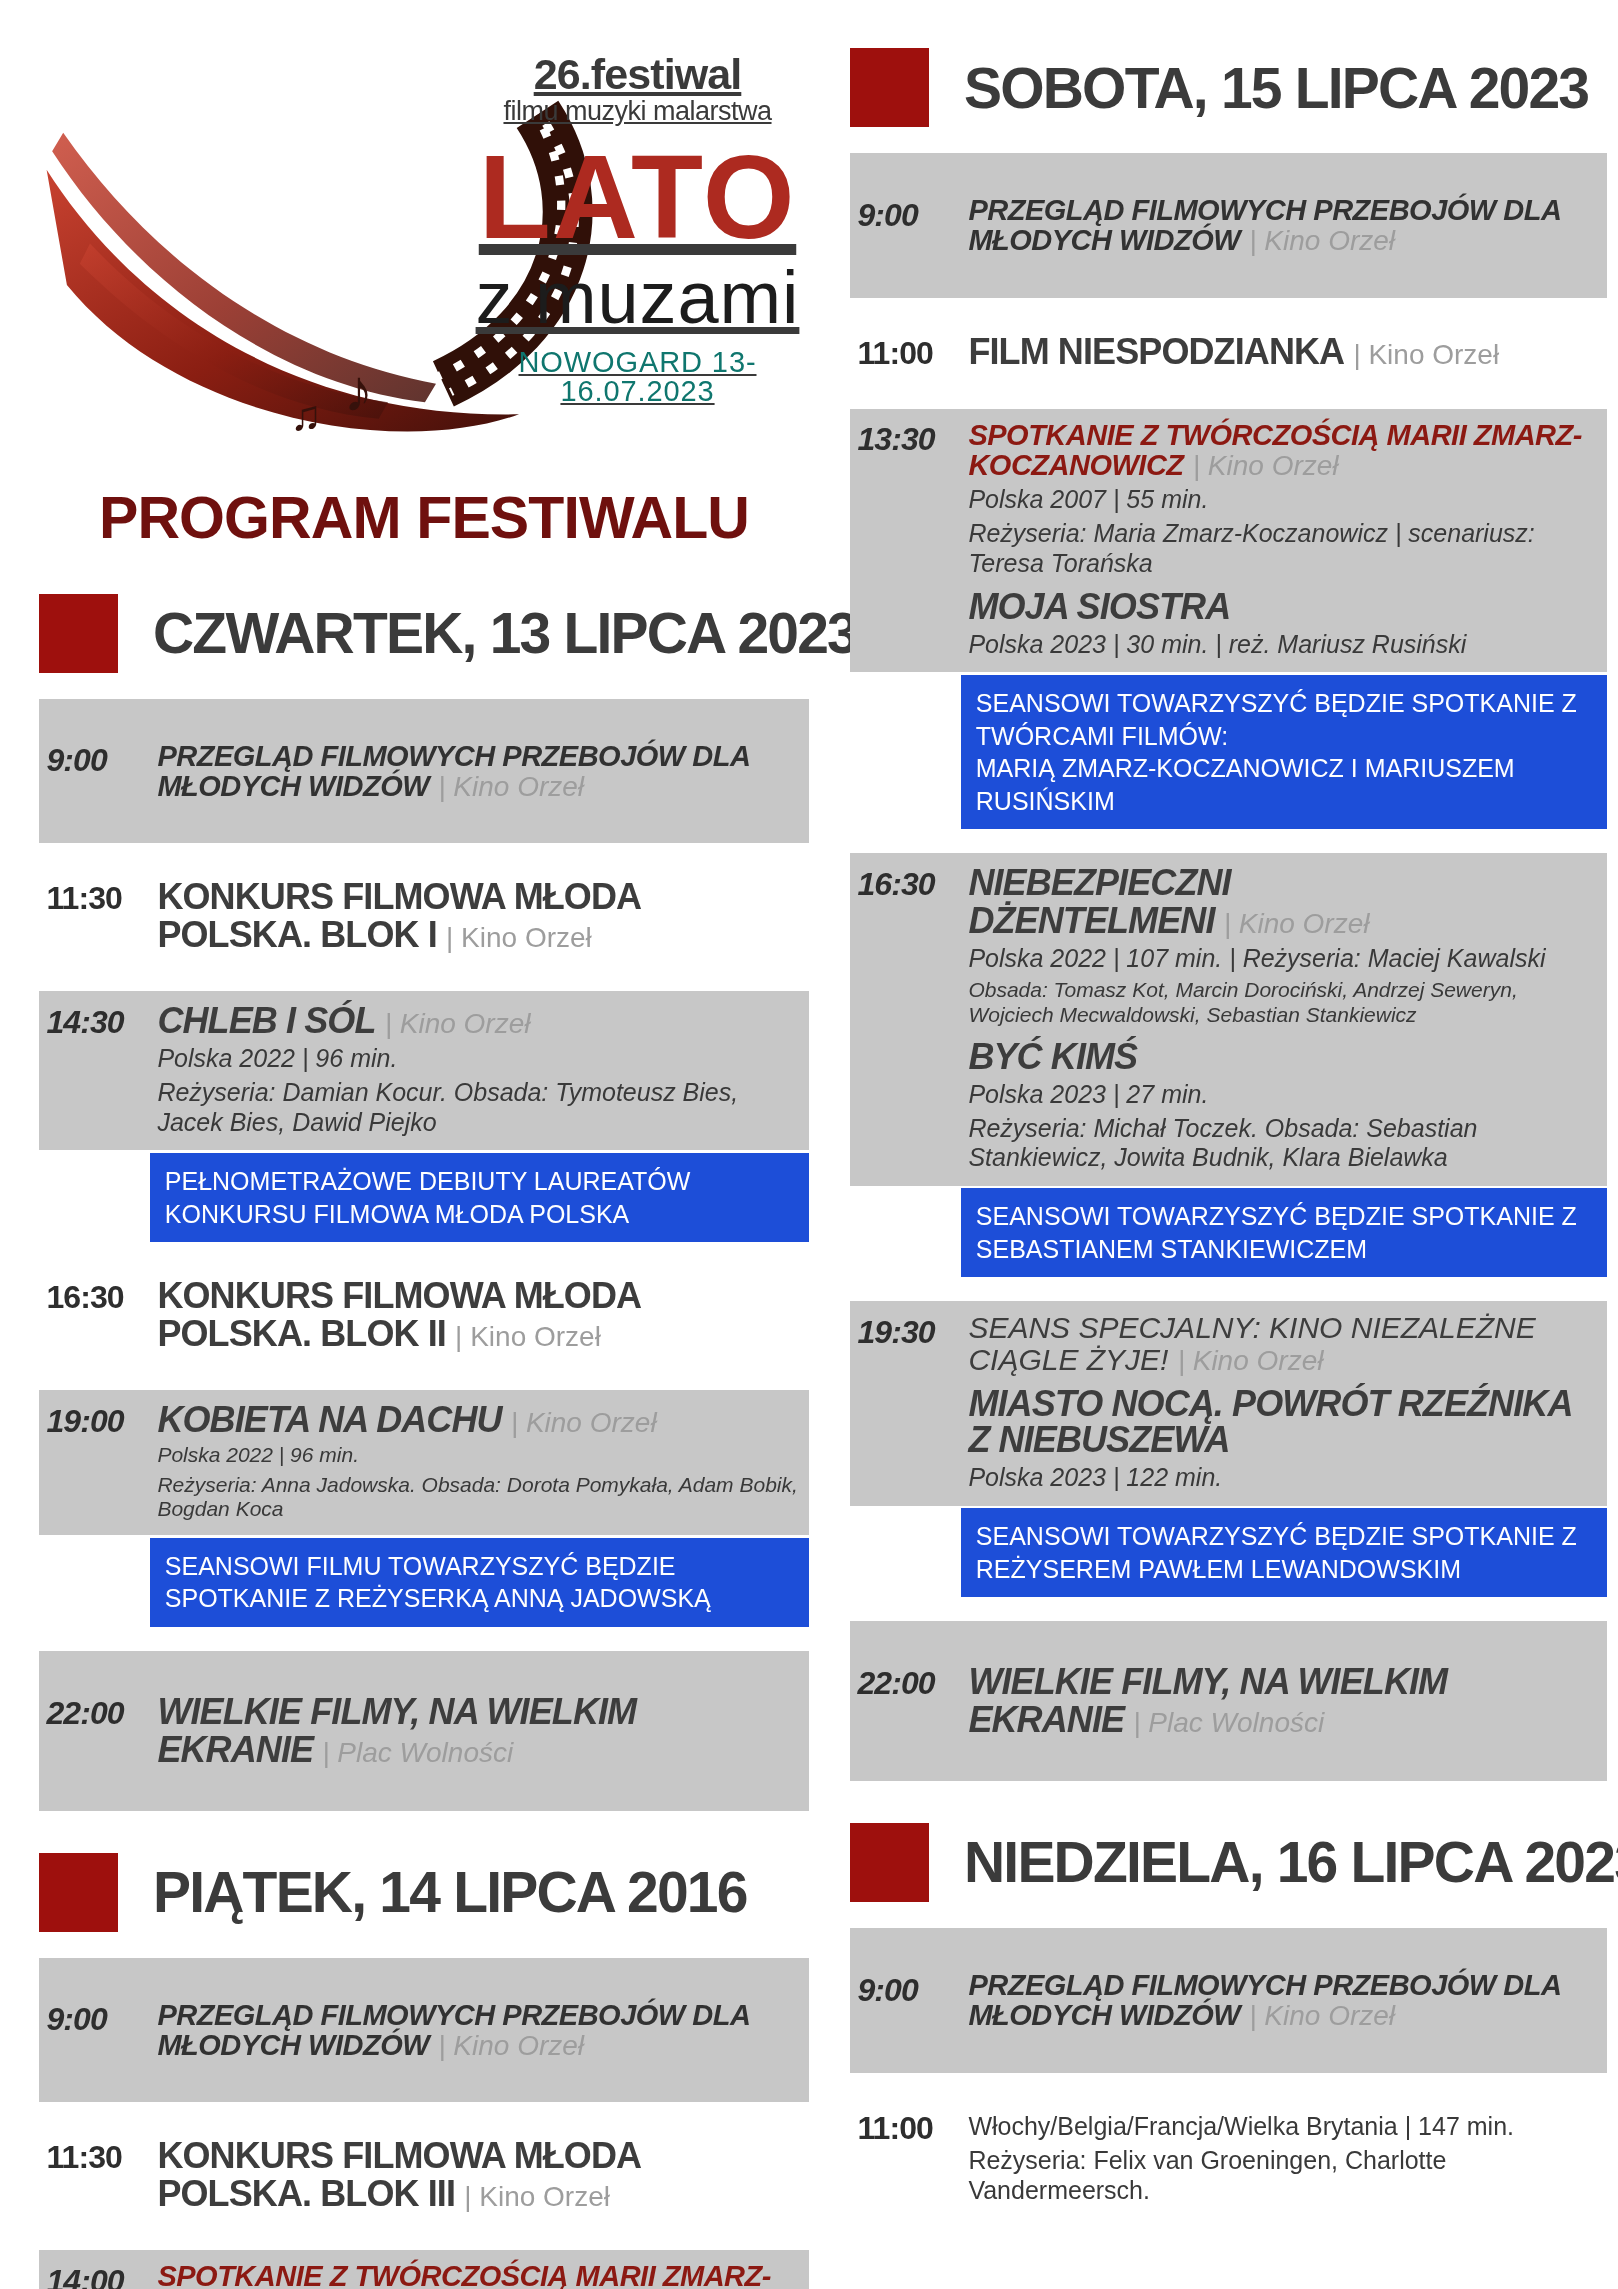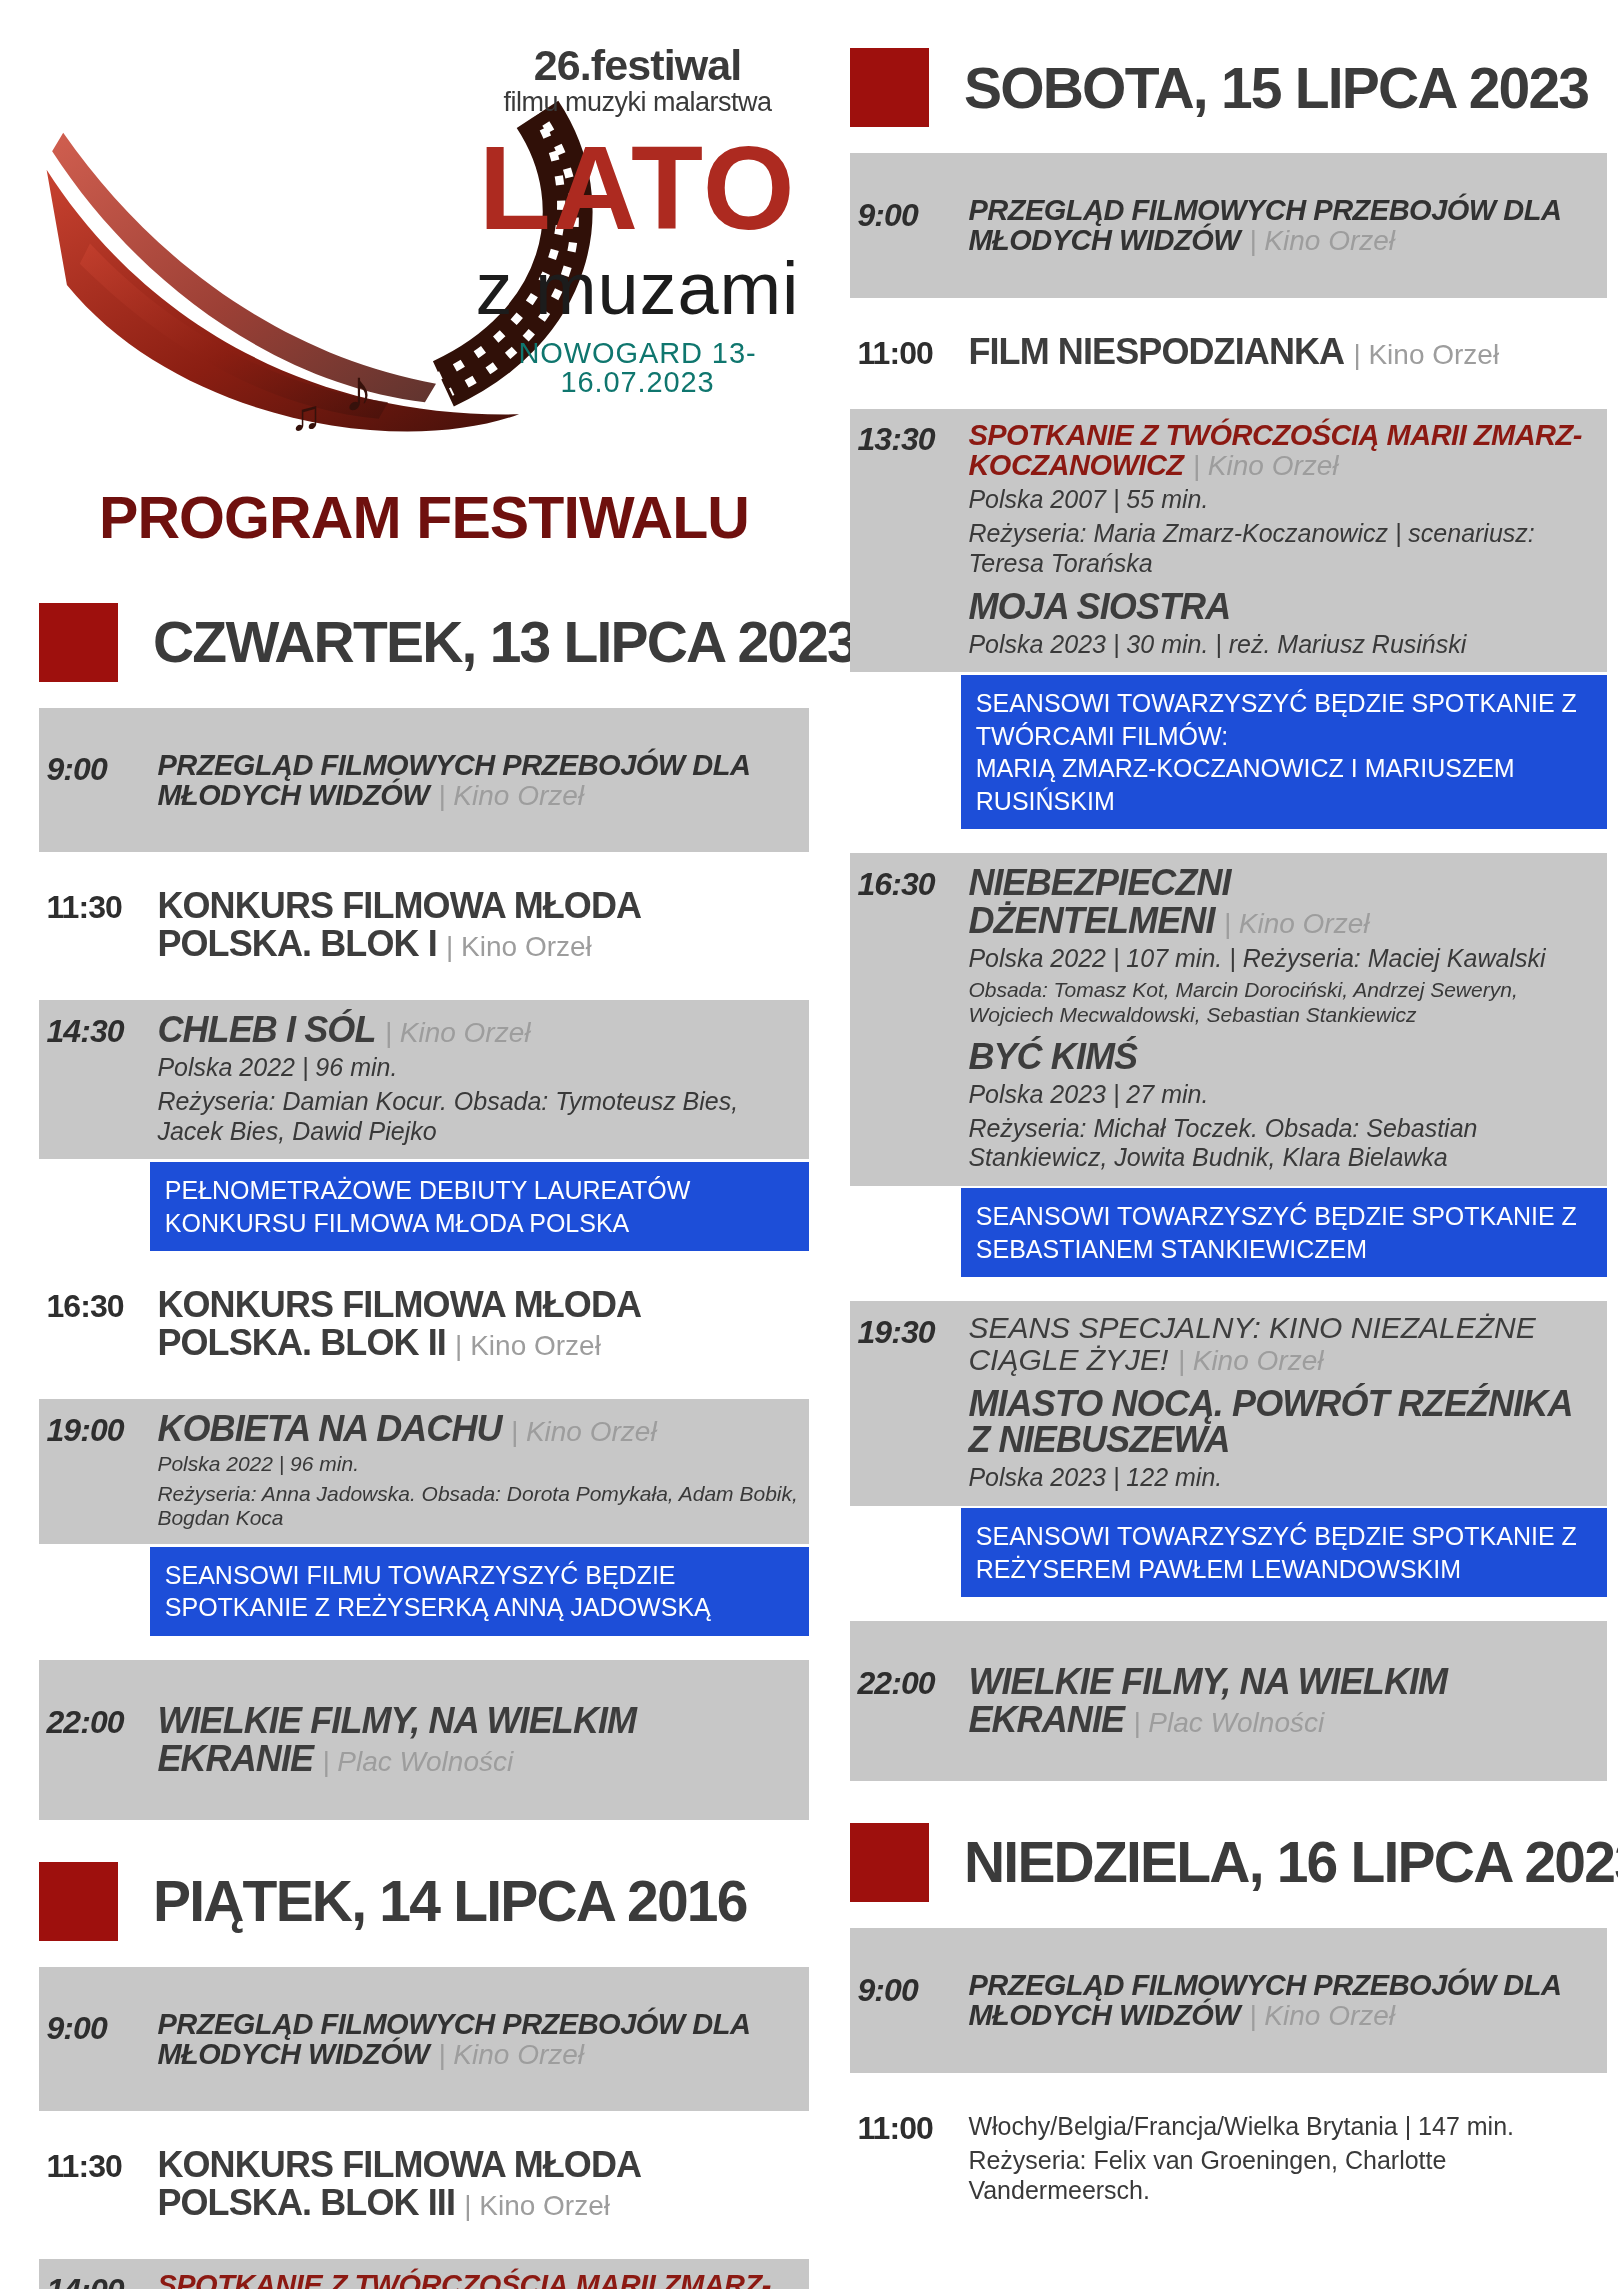--- a/index.html
+++ b/index.html
@@ -7,29 +7,29 @@
     width:1619px;height:2290px;background:#fff;overflow:hidden;
     font-family:"Liberation Sans",sans-serif;color:#3a3a3a;
     -webkit-font-smoothing:antialiased;
   }
   .page{display:grid;grid-template-columns:770px 757px;gap:41px;padding:31px 0 0 39px;}
   .col{display:flex;flex-direction:column;min-width:0;}
 
   
   .logo-area{position:relative;height:434px;margin-bottom:5.5px;}
   .swoosh-svg{position:absolute;left:0;top:28px;width:591px;height:406px;}
-  .logo-text{position:absolute;right:5.5px;top:13px;width:332px;text-align:center;line-height:1;}
+  .logo-text{position:absolute;right:5.5px;top:22px;width:332px;text-align:center;line-height:1;text-decoration:underline;}
   .l26{font-size:43px;font-weight:bold;color:#3a3a3a;letter-spacing:-0.9px;}
   .lsub{font-size:27px;color:#3a3a3a;margin-top:1.8px;letter-spacing:-0.5px;}
   .llato{font-size:118px;font-weight:bold;color:#ad2a20;letter-spacing:1.8px;margin-top:13px;}
   .lzmuz{font-size:74px;color:#1c1c1c;margin-top:5.5px;letter-spacing:0.9px;}
   .ldate{font-size:29px;color:#0f766e;margin-top:13px;letter-spacing:0.9px;}
 
   .program-title{font-size:59px;font-weight:bold;color:#6f100e;text-align:center;
-    margin:13px 0 9px;letter-spacing:-0.9px;}
+    margin:13px 0 0;letter-spacing:-0.9px;}
 
   
   .day-heading{display:flex;align-items:center;gap:35px;margin:42px 0 26px;}
   .day-heading.first{margin-top:17px;}
   .day-square{width:79px;height:79px;background:#9e100d;flex:0 0 79px;}
   .day-title{font-size:57px;font-weight:bold;color:#3b3b3b;margin:0;letter-spacing:-1.8px;white-space:nowrap;}
 
   .event-block{margin-bottom:24px;}
   .ev-row{display:flex;padding:11px 9.2px 13px 7.4px;}
   .ev-row.tall{padding:42px 9.2px 42px 7.4px;}

